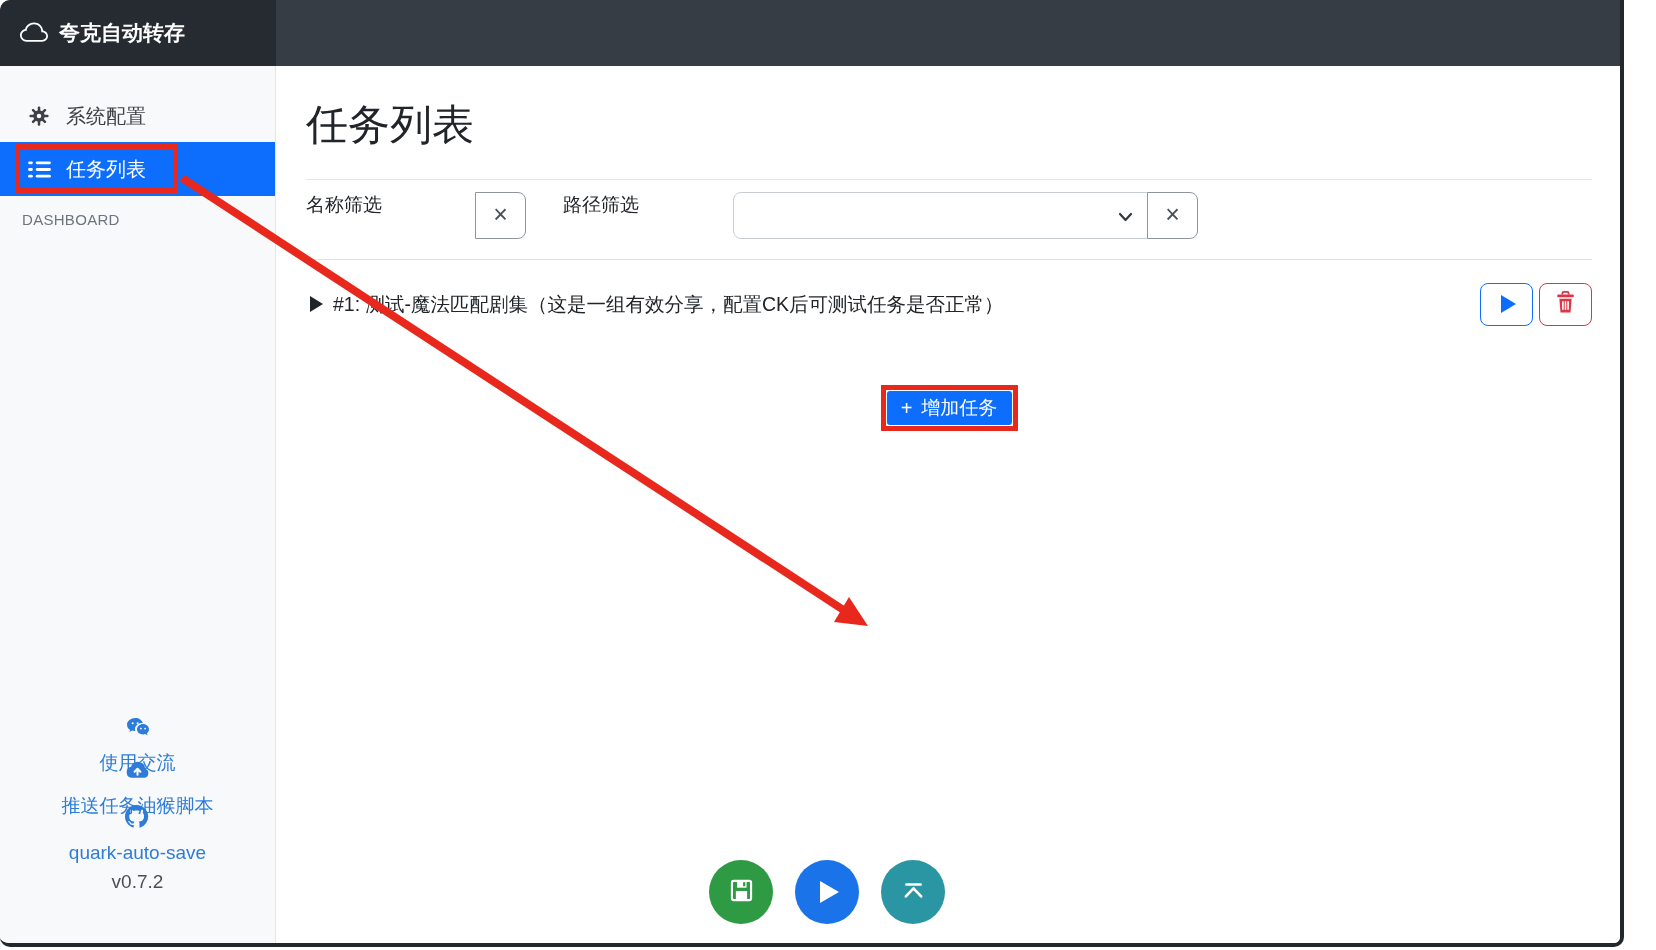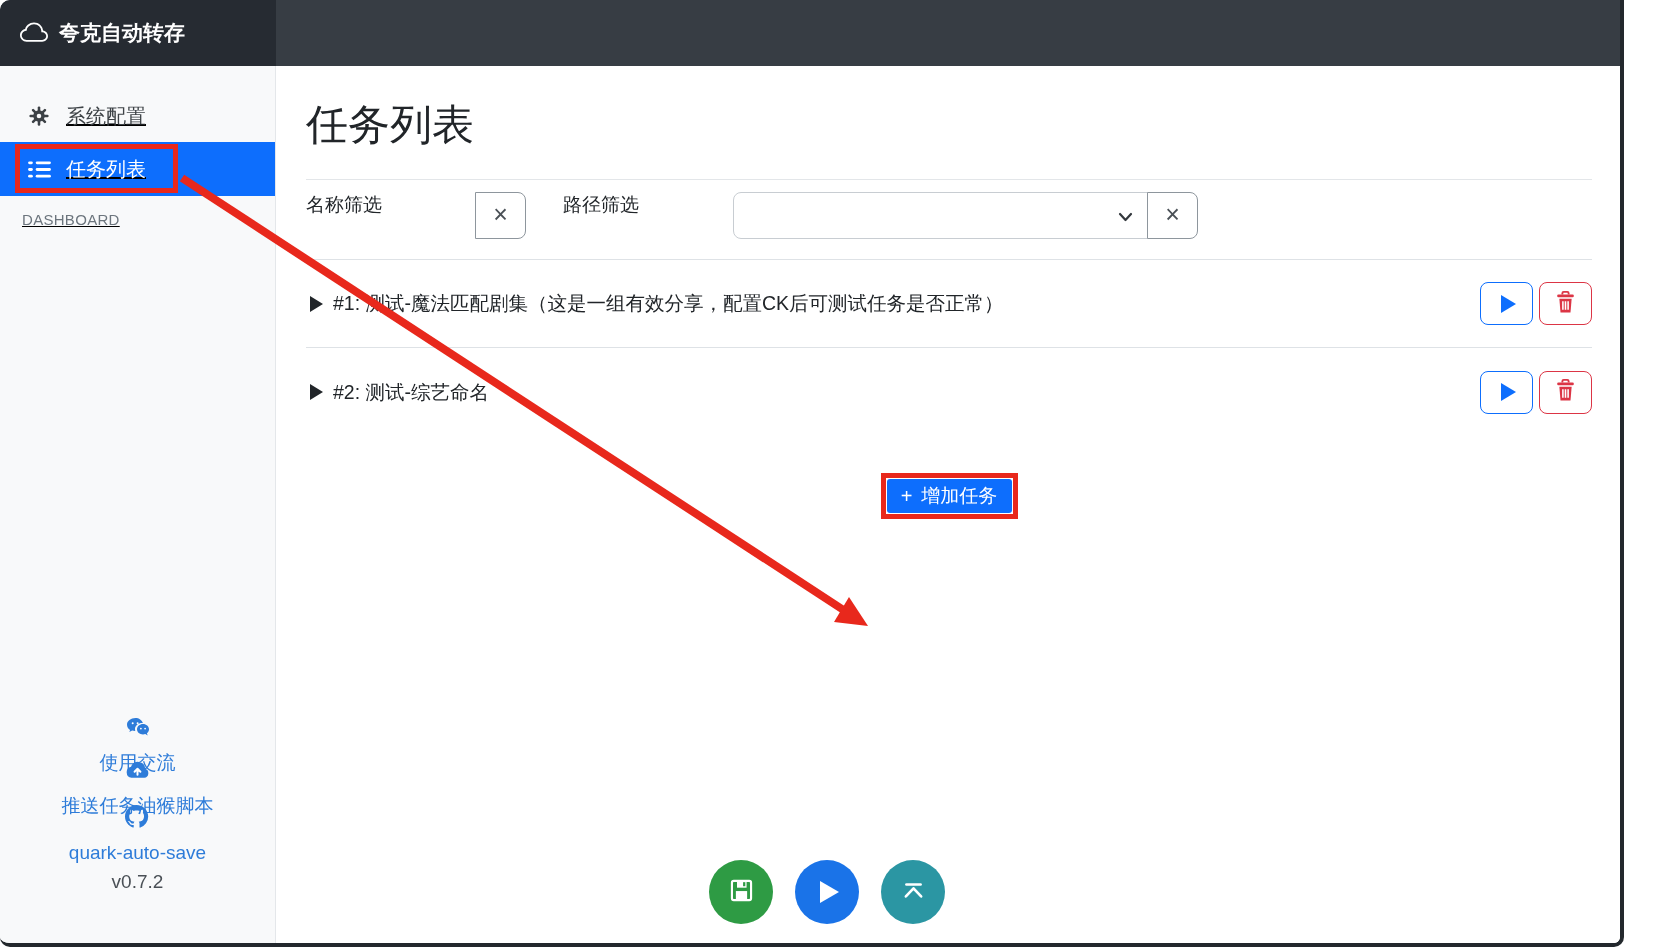--- a/index.html
+++ b/index.html
@@ -9,21 +9,21 @@
 
   
   .topbar{height:66px;display:flex;background:#373d44;}
   .brand{width:276px;min-width:276px;box-sizing:border-box;background:#262b32;display:flex;align-items:center;
          padding-left:20px;gap:11px;color:#fff;font-size:21px;font-weight:bold;border-top-left-radius:10px;}
   .brand-ico{display:flex;align-items:center;}
 
   
   .layout{display:flex;height:877px;}
   .sidebar{width:276px;min-width:276px;box-sizing:border-box;background:#f8f9fa;border-right:1px solid #e4e7ea;position:relative;}
-  .nav{padding-top:24px;text-decoration:underline;}
+  .nav{padding-top:24px;}
   .nav-item{height:52px;display:flex;align-items:center;padding-left:27px;gap:15px;font-size:20px;color:#3d4246;cursor:pointer;}
   .nav-item .nav-ico{width:24px;display:flex;justify-content:center;align-items:center;}
   .nav-item.active{height:54px;background:#0d6efd;color:#fff;position:relative;}
   .anno-box-side{position:absolute;left:15px;top:2px;width:163px;height:49px;border:5px solid #e8281c;box-sizing:border-box;pointer-events:none;}
   .section-label{margin:15px 0 8px 22px;font-size:15px;color:#6c757d;letter-spacing:.3px;}
   .side-footer{position:absolute;left:0;right:0;bottom:50px;display:flex;flex-direction:column;align-items:center;}
   .side-link{display:flex;align-items:center;gap:8px;height:24px;margin-bottom:20px;color:#2e7cd9;font-size:19px;cursor:pointer;flex-direction:column;}
   .version{margin-top:22px;color:#4a5056;font-size:19px;}
 
   
@@ -205,43 +205,20 @@
                       <line x1="8.5" y1="10.8" x2="8.5" y2="19"></line>
                       <line x1="11" y1="10.8" x2="11" y2="19"></line>
                       <line x1="13.5" y1="10.8" x2="13.5" y2="19"></line>
                     </g>
                 </svg>
               </span>
             </button>
           </span>
         </div>
 
-        <div class="task-row">
-          <span class="caret"></span>
-          <span class="task-title">#2: 测试-综艺命名</span>
-          <span class="row-actions">
-            <button class="icon-btn play-btn">
-                <span class="play-tri"></span>
-              </button>
-            <button class="icon-btn del-btn">
-              <span>
-                <svg width="23" height="25" viewBox="0 0 22 24">
-                  <rect x="3" y="4.4" width="16" height="2.6" rx="1.2" fill="#dc3545"></rect>
-                  <path d="M8 4.2V3a1.2 1.2 0 0 1 1.2-1.2h3.6A1.2 1.2 0 0 1 14 3v1.2" fill="none" stroke="#dc3545" stroke-width="1.8"></path>
-                  <path d="M5.1 8.4h11.8l-1.1 13.1H6.2z" fill="#dc3545"></path>
-                  <g stroke="#fff" stroke-width="1.5">
-                      <line x1="8.5" y1="10.8" x2="8.5" y2="19"></line>
-                      <line x1="11" y1="10.8" x2="11" y2="19"></line>
-                      <line x1="13.5" y1="10.8" x2="13.5" y2="19"></line>
-                    </g>
-                </svg>
-              </span>
-            </button>
-          </span>
-        </div>
 
 
       </div>
 
       <div class="add-wrap">
         <span class="add-anno">
           <button class="add-btn">
             <span class="add-plus">+</span>
             <span>增加任务</span>
           </button>

